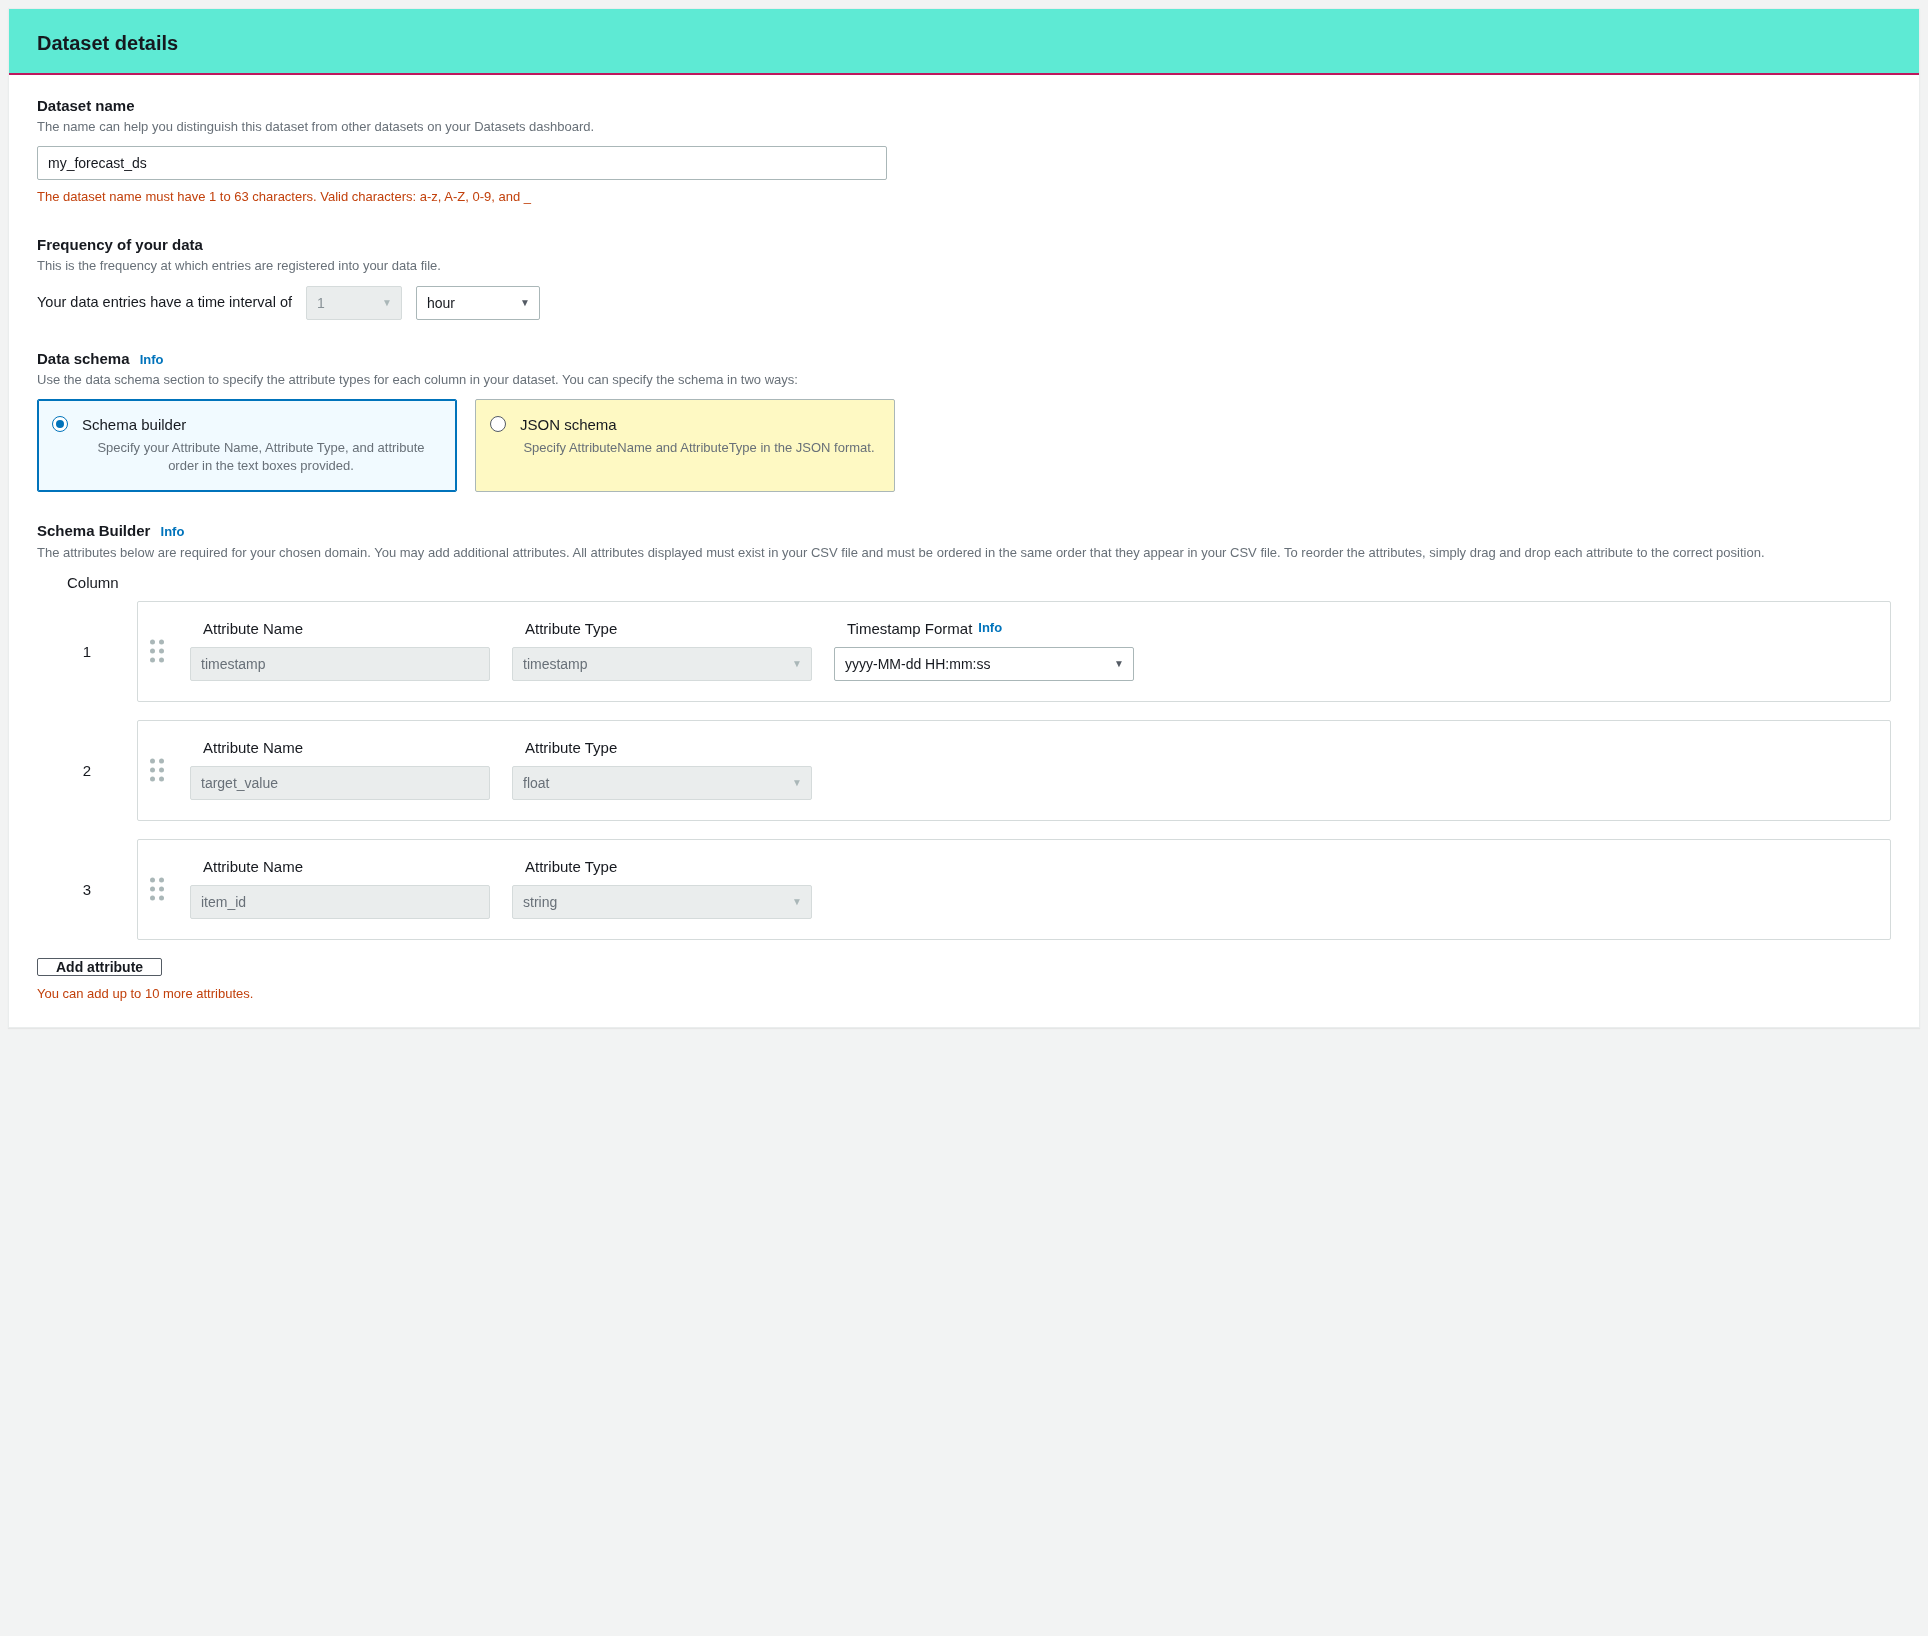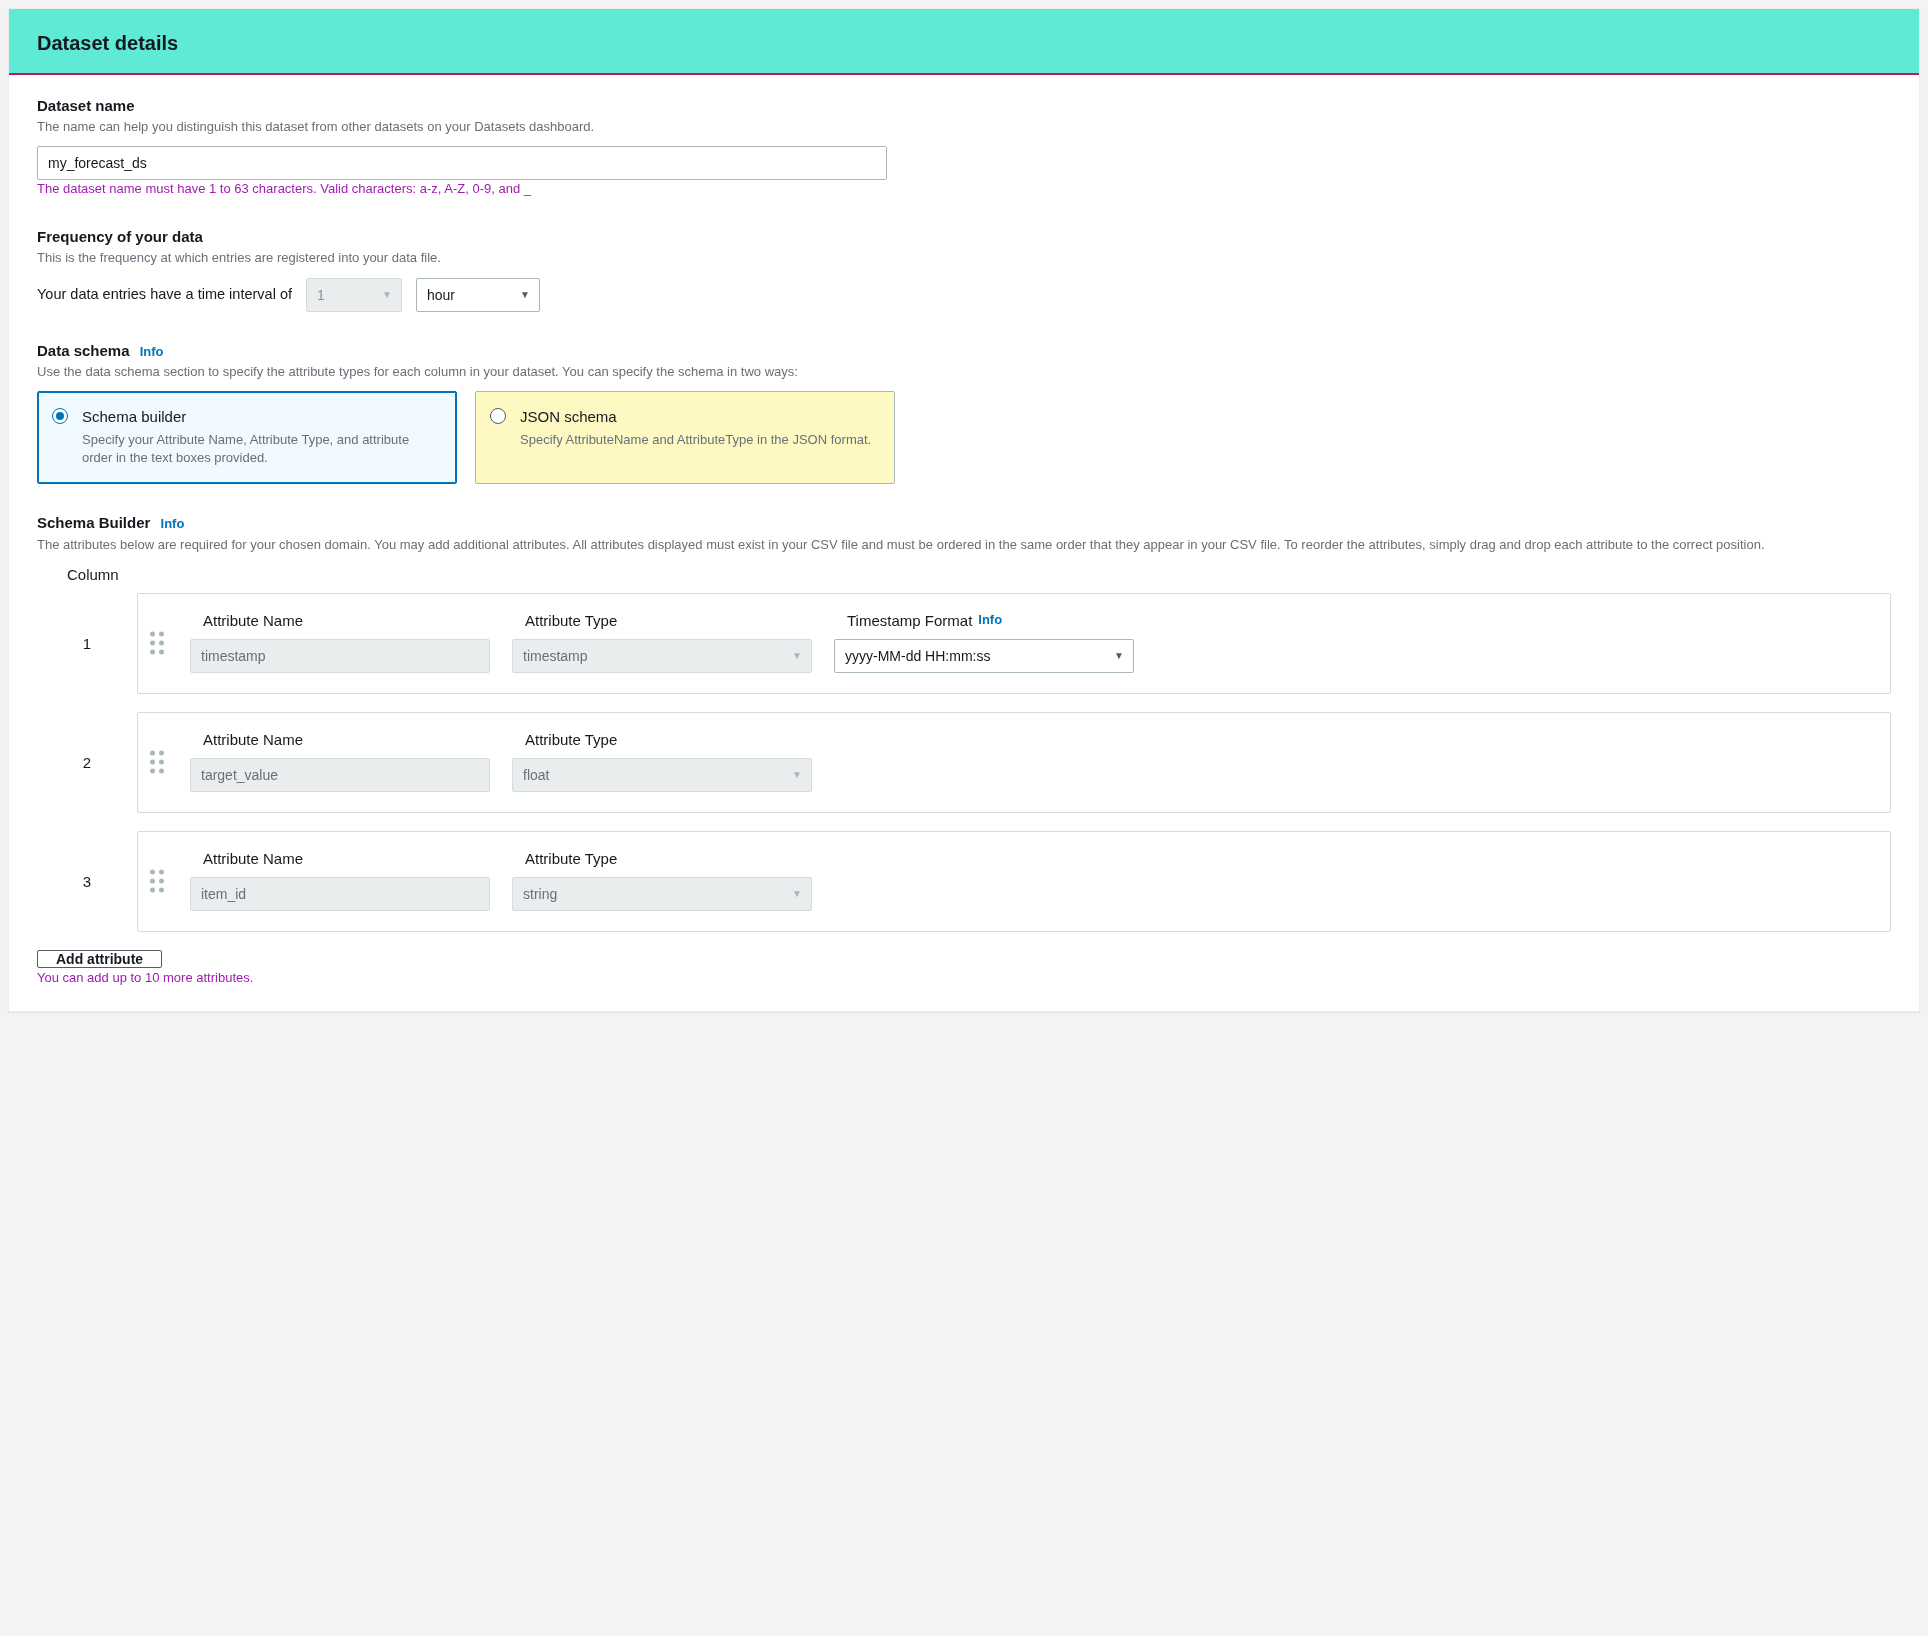--- a/index.html
+++ b/index.html
@@ -36,22 +36,22 @@
     color: #16191f;
     margin-bottom: 2px;
   }
   .label-sub {
     font-size: 13px;
     color: #687078;
     margin-bottom: 10px;
   }
   .hint {
     font-size: 13px;
-    color: #a21caf;
-    margin-top: 0;
+    color: #c2410c;
+    margin-top: 8px;
   }
   input[type=text].text-input, .select {
     width: 100%;
     height: 34px;
     padding: 6px 10px;
     border: 1px solid #aab7b8;
     border-radius: 2px;
     font-size: 14px;
     color: #16191f;
     background: #fff;
@@ -122,21 +122,21 @@
   }
   .tile.selected .radio::after {
     content: "";
     position: absolute;
     left: 3px; top: 3px;
     width: 8px; height: 8px;
     background: #0073bb;
     border-radius: 50%;
   }
   .tile-title { font-size: 15px; font-weight: 400; color: #16191f; margin-bottom: 4px; }
-  .tile-desc { font-size: 13px; color: #687078; }
+  .tile-desc { font-size: 13px; color: #687078; text-align: center; }
   
   .col-header {
     font-size: 15px;
     color: #16191f;
     padding: 0 0 8px 30px;
   }
   .attr-row {
     display: flex;
     align-items: stretch;
     margin-bottom: 18px;

